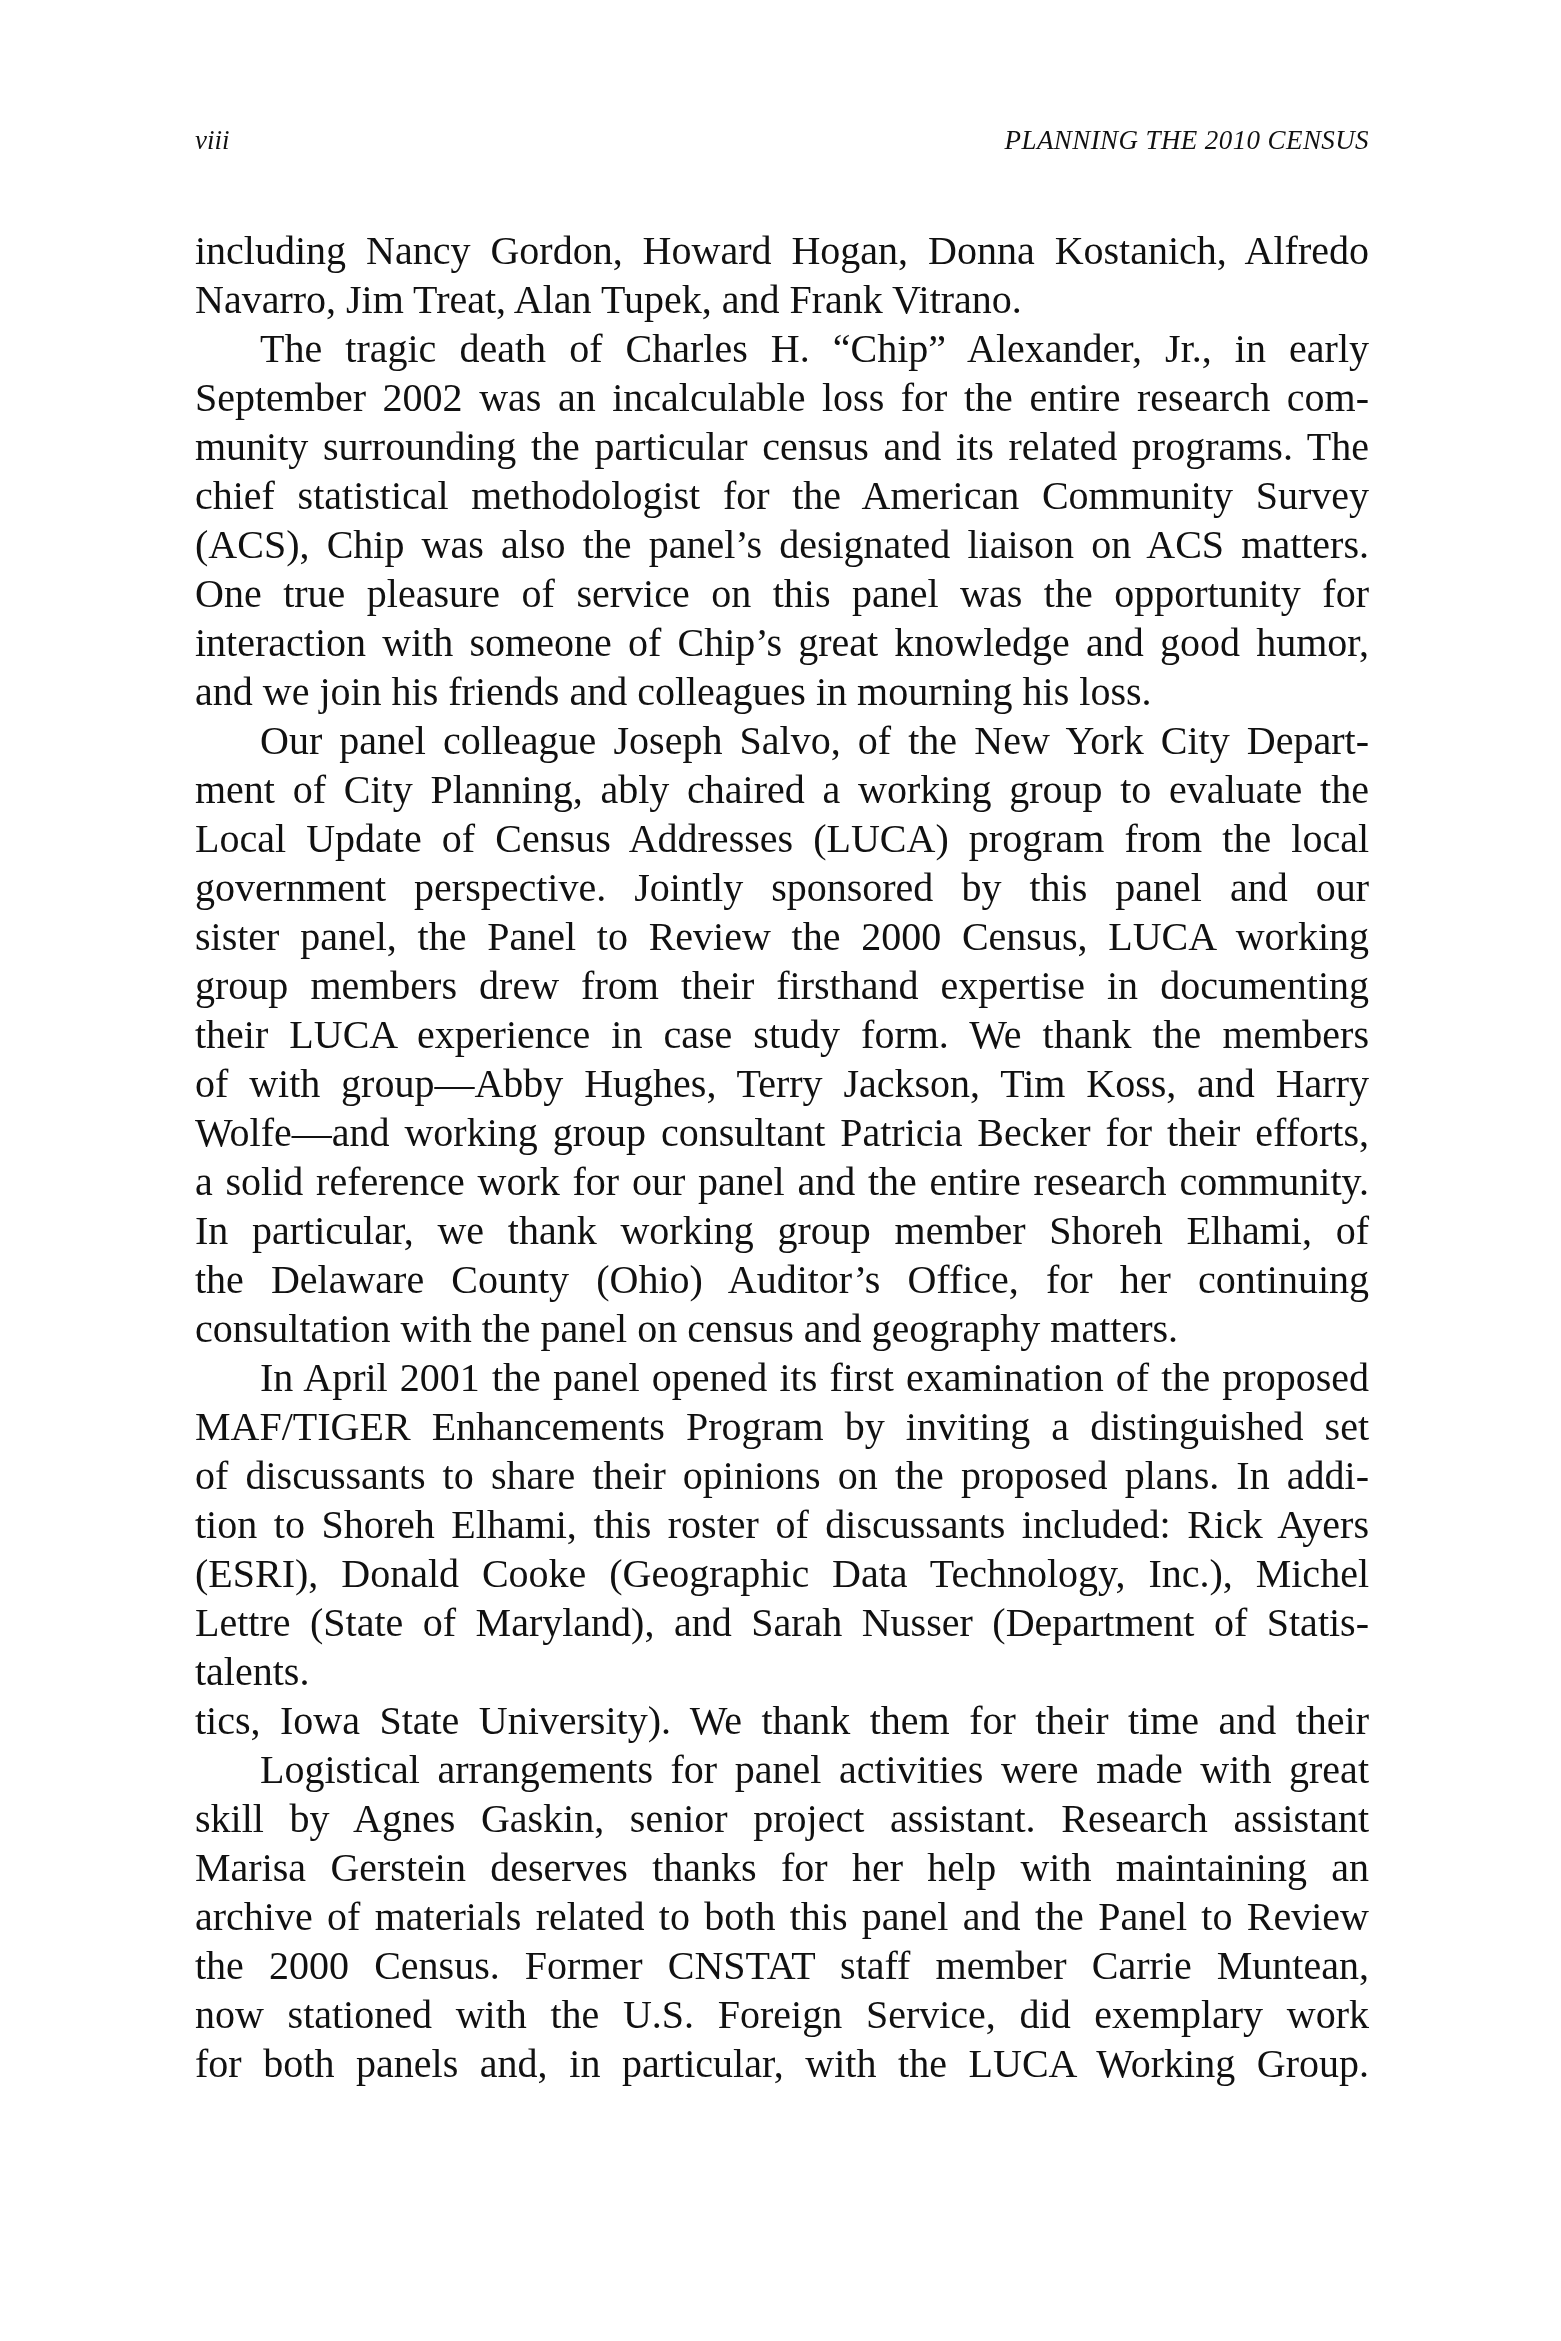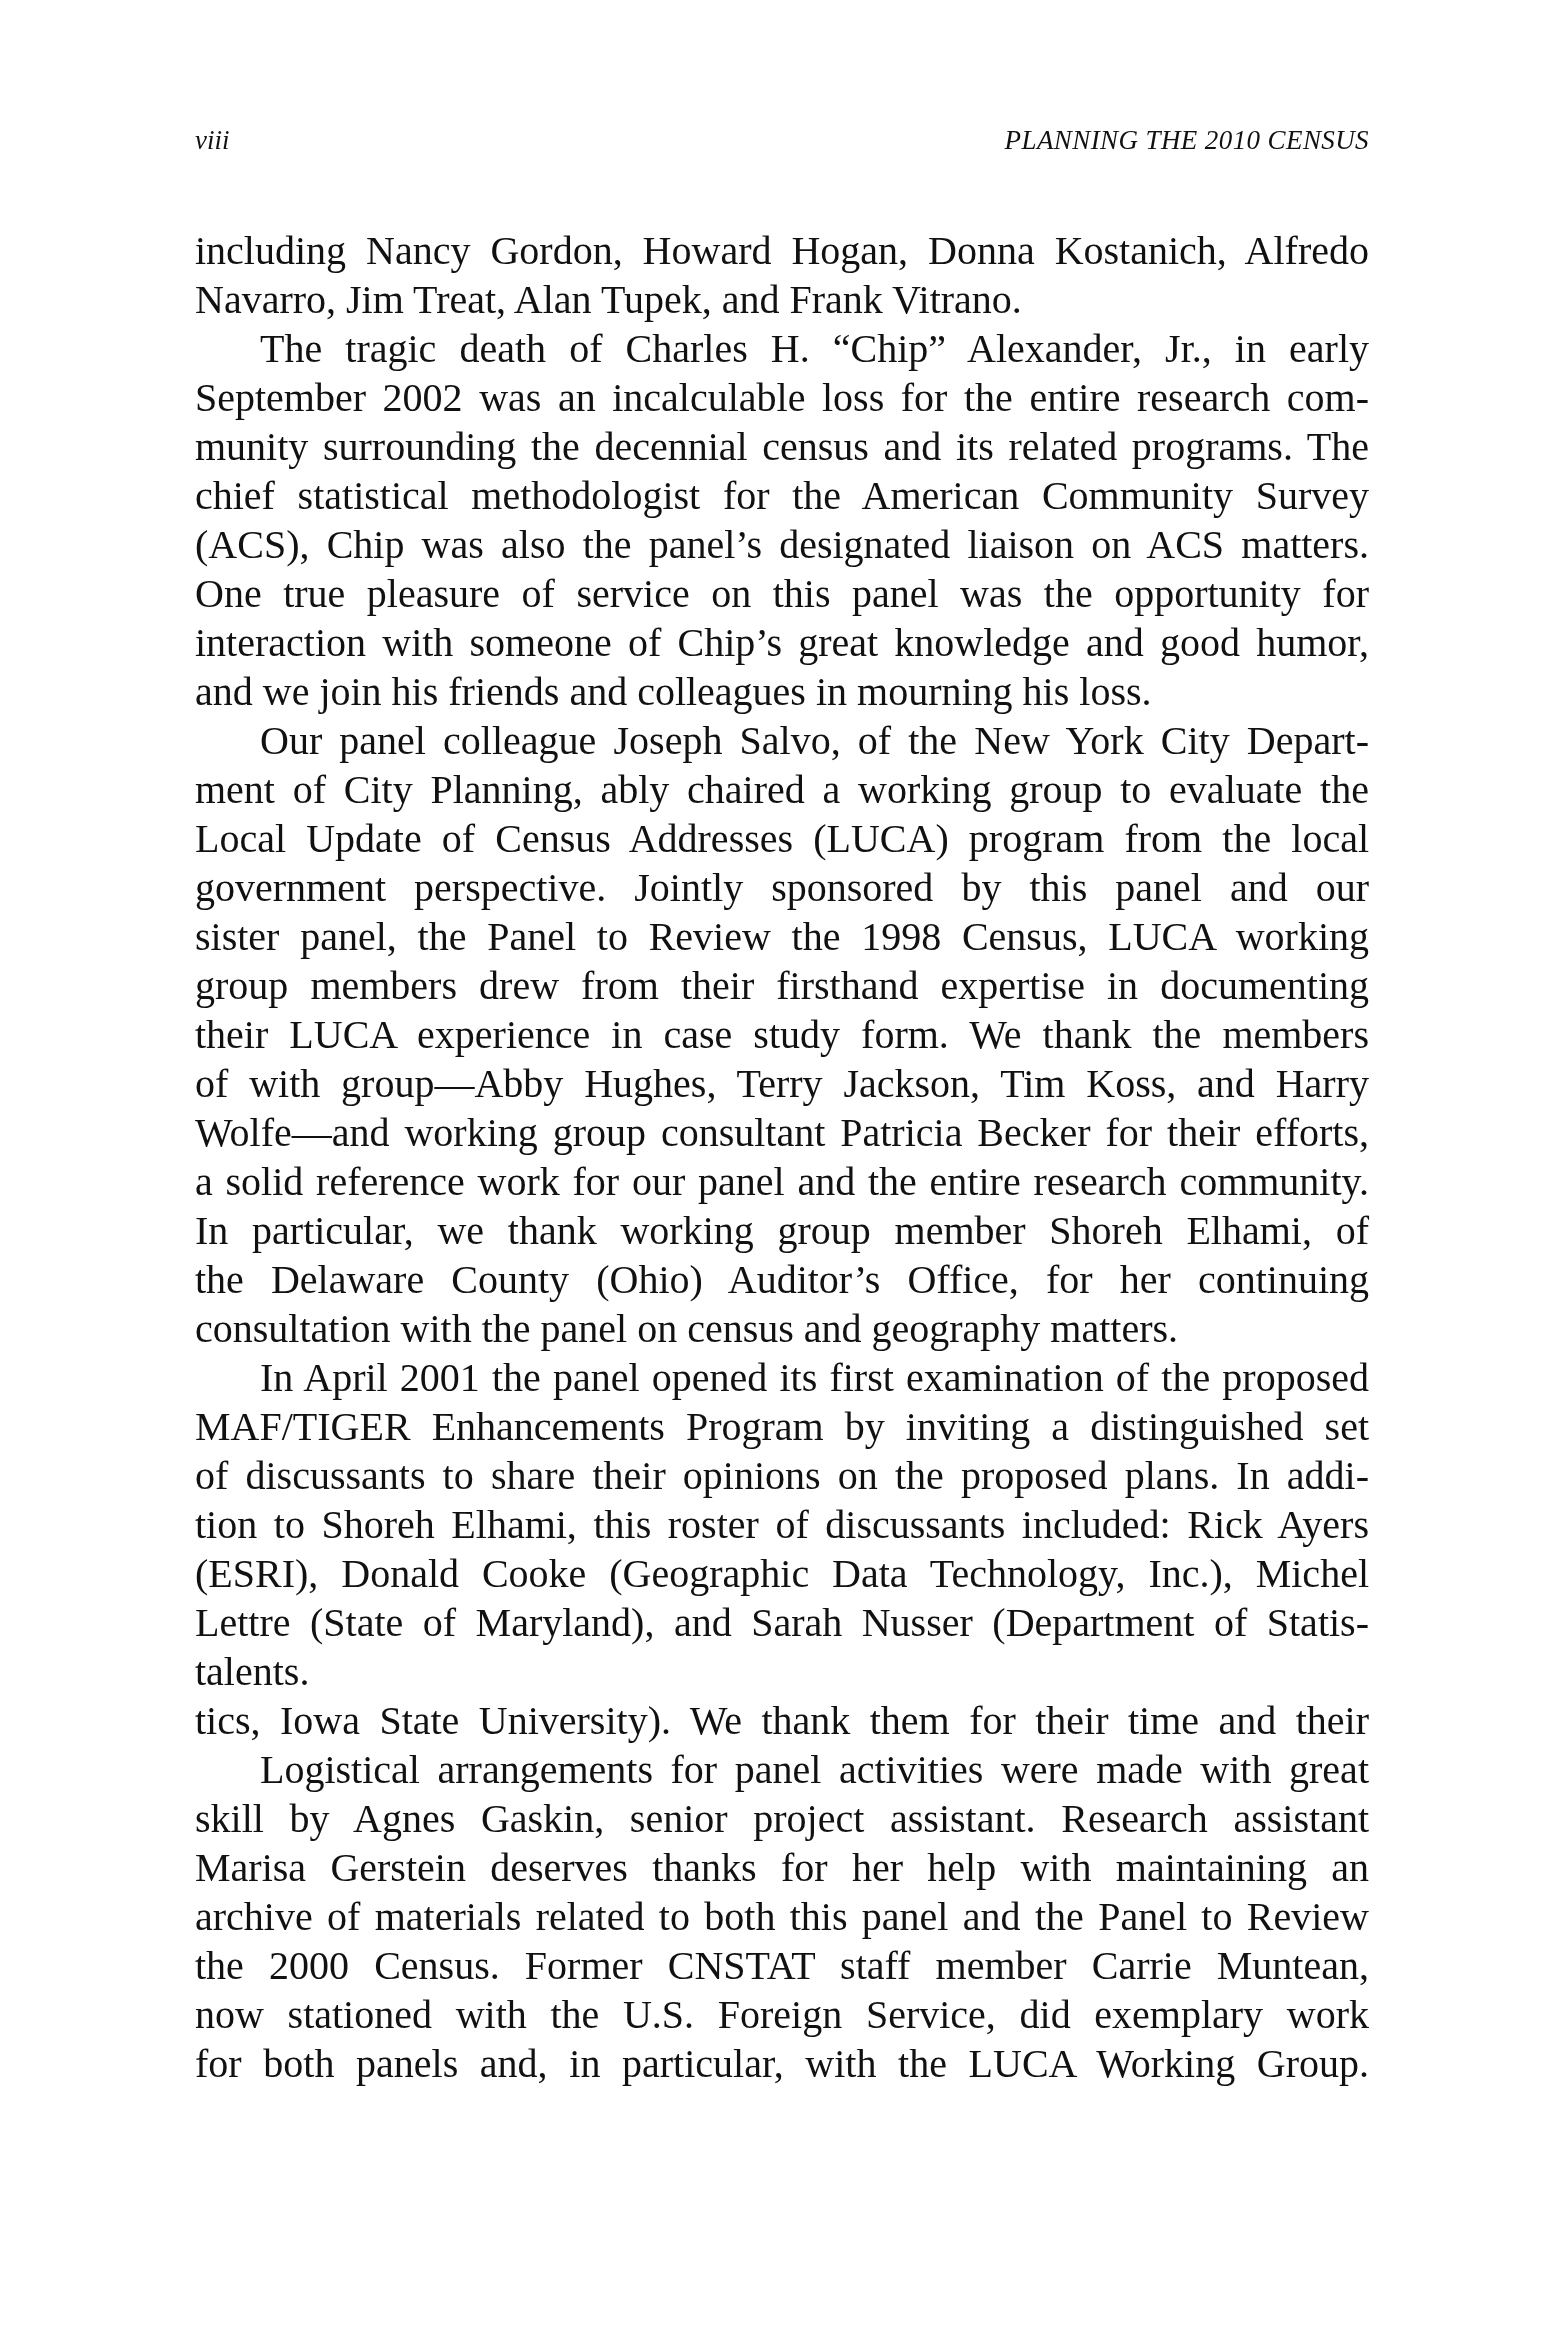--- a/index.html
+++ b/index.html
@@ -25,33 +25,33 @@
   </div>
 
   <div class="body" id="body">
       <div>
         <div class="line">including Nancy Gordon, Howard Hogan, Donna Kostanich, Alfredo</div>
         <div class="line last">Navarro, Jim Treat, Alan Tupek, and Frank Vitrano.</div>
       </div>
       <div>
         <div class="line indent">The tragic death of Charles H. “Chip” Alexander, Jr., in early</div>
         <div class="line">September 2002 was an incalculable loss for the entire research com-</div>
-        <div class="line">munity surrounding the decennial census and its related programs. The</div>
+        <div class="line">munity surrounding the particular census and its related programs. The</div>
         <div class="line">chief statistical methodologist for the American Community Survey</div>
         <div class="line">(ACS), Chip was also the panel’s designated liaison on ACS matters.</div>
         <div class="line">One true pleasure of service on this panel was the opportunity for</div>
         <div class="line">interaction with someone of Chip’s great knowledge and good humor,</div>
         <div class="line last">and we join his friends and colleagues in mourning his loss.</div>
       </div>
       <div>
         <div class="line indent">Our panel colleague Joseph Salvo, of the New York City Depart-</div>
         <div class="line">ment of City Planning, ably chaired a working group to evaluate the</div>
         <div class="line">Local Update of Census Addresses (LUCA) program from the local</div>
         <div class="line">government perspective.  Jointly sponsored by this panel and our</div>
-        <div class="line">sister panel, the Panel to Review the 1998 Census, LUCA working</div>
+        <div class="line">sister panel, the Panel to Review the 2000 Census, LUCA working</div>
         <div class="line">group members drew from their firsthand expertise in documenting</div>
         <div class="line">their LUCA experience in case study form.  We thank the members</div>
         <div class="line">of with group—Abby Hughes, Terry Jackson, Tim Koss, and Harry</div>
         <div class="line">Wolfe—and working group consultant Patricia Becker for their efforts,</div>
         <div class="line">a solid reference work for our panel and the entire research community.</div>
         <div class="line">In particular, we thank working group member Shoreh Elhami, of</div>
         <div class="line">the Delaware County (Ohio) Auditor’s Office, for her continuing</div>
         <div class="line last">consultation with the panel on census and geography matters.</div>
       </div>
       <div>

